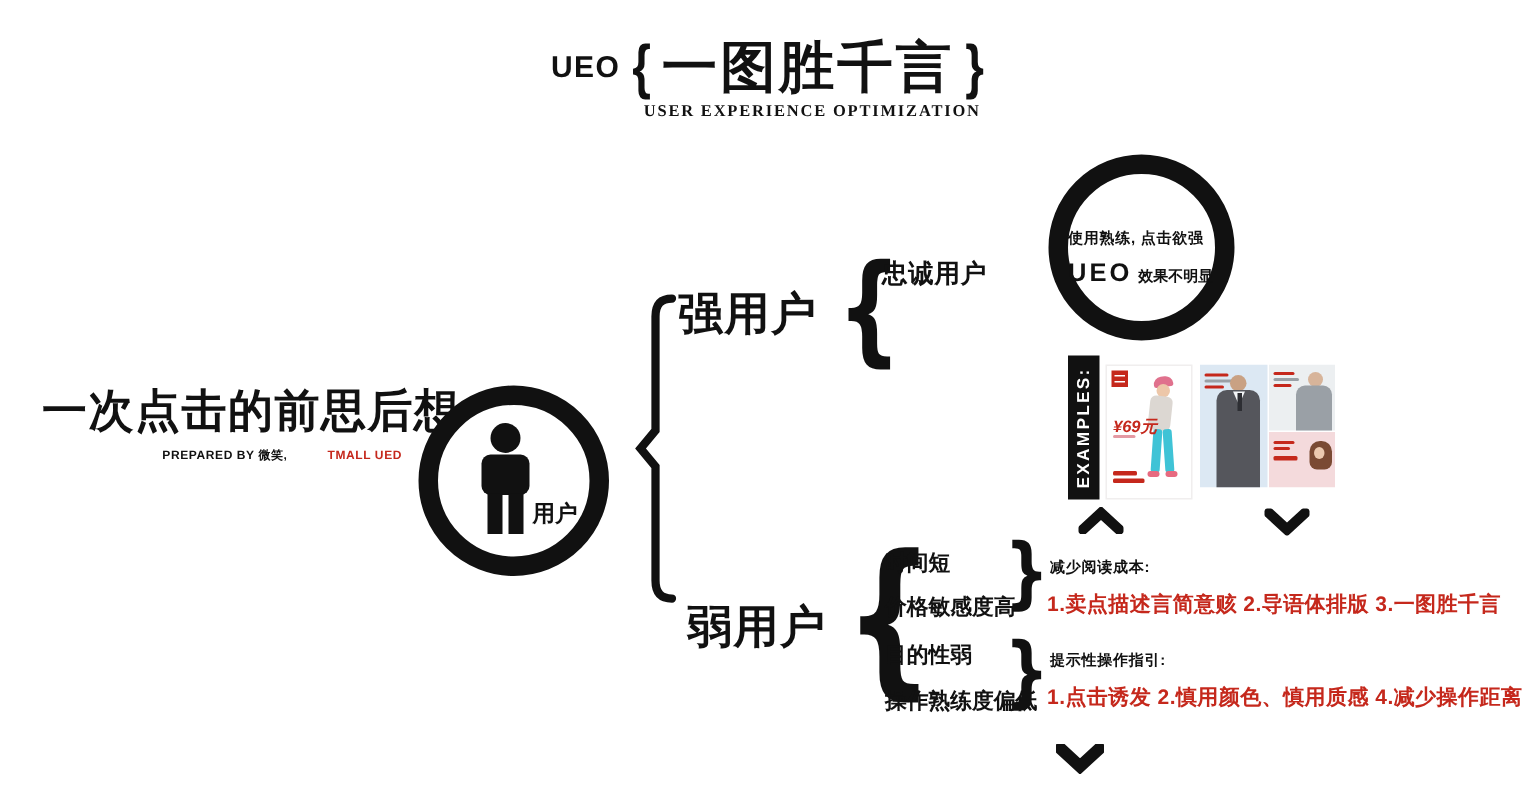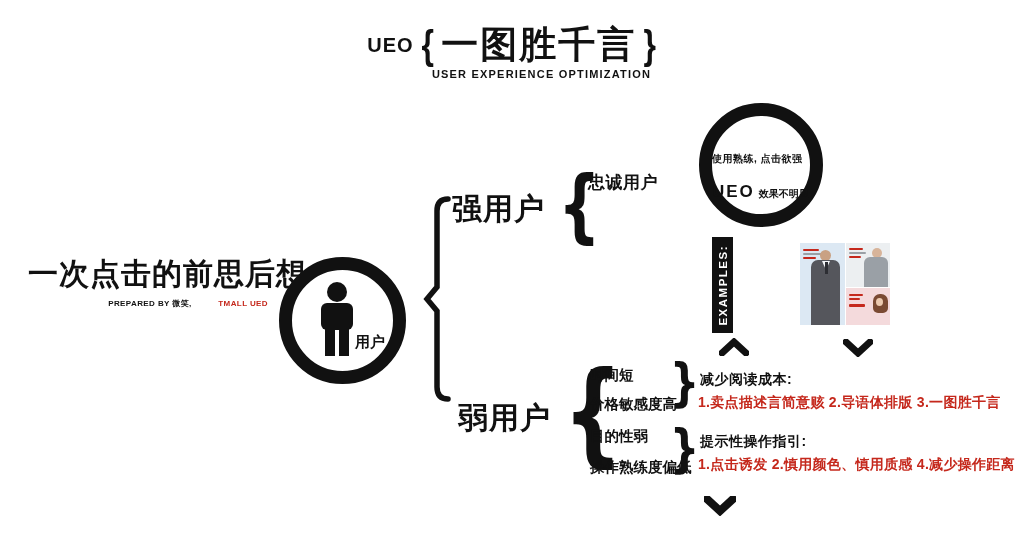--- a/index.html
+++ b/index.html
@@ -7,53 +7,53 @@
     position:relative;width:1025px;height:539px;background:#ffffff;overflow:hidden;
     font-family:"Liberation Sans","DejaVu Sans",sans-serif;color:#111;
   }
   .abs{position:absolute;}
   
   .header{top:20px;left:0;width:100%;text-align:center;}
   .header .row{display:inline-flex;align-items:center;gap:6px;}
   .hd-prefix{font-size:20px;font-weight:bold;letter-spacing:1px;}
   .hd-brace{font-size:40px;font-weight:bold;line-height:1;transform:scaleX(.8);}
   .hd-main{font-size:37px;font-weight:900;letter-spacing:2px;}
-  .hd-sub{font-size:11px;font-weight:bold;letter-spacing:1.2px;margin-top:-2px;padding-left:58px;}
+  .hd-sub{font-size:11px;font-weight:bold;letter-spacing:1.2px;margin-top:-2px;padding-left:58px;font-family:Liberation Serif, serif;}
   
   .headline-wrap{left:28px;top:254px;width:240px;}
   .headline{font-size:30px;font-weight:900;letter-spacing:1px;white-space:nowrap;}
   .credit{text-align:right;font-size:8px;font-weight:bold;margin-top:3px;letter-spacing:.4px;}
   .credit .brand{color:#c5281c;margin-left:24px;}
   
   .ring{border:13px solid #111;border-radius:50%;box-sizing:border-box;background:#fff;}
   .user-circle{left:279px;top:257px;width:127px;height:127px;}
   .user-label{position:absolute;right:8px;top:63px;font-size:15px;font-weight:900;}
   .ueo-circle{left:699px;top:103px;width:124px;height:124px;text-align:left;}
   .ueo-line1{margin-top:36px;font-size:10px;font-weight:bold;letter-spacing:.5px;}
-  .ueo-line2{margin-top:16px;font-size:10px;font-weight:bold;}
+  .ueo-line2{margin-top:6px;font-size:10px;font-weight:bold;}
   .ueo-acronym{font-size:17px;font-weight:bold;letter-spacing:2px;margin-right:4px;}
   
   .glyph-brace{font-family:"DejaVu Sans",sans-serif;font-weight:bold;line-height:1;transform-origin:center;}
   .brace-strong{left:551px;top:166px;font-size:80px;transform:scaleX(.75);}
   .brace-weak{left:553px;top:356px;font-size:112px;transform:scaleX(.75);}
   .brace-close-1{left:666px;top:356px;font-size:52px;transform:scaleX(.8);}
   .brace-close-2{left:666px;top:422px;font-size:52px;transform:scaleX(.8);}
   
   .strong-label{left:452px;top:189px;font-size:30px;font-weight:900;letter-spacing:1px;}
   .weak-label{left:458px;top:398px;font-size:30px;font-weight:900;letter-spacing:1px;}
   .sub-item{font-size:17px;font-weight:900;letter-spacing:.5px;}
   .strong-item-0{left:588px;top:171px;}
   .strong-item-1{left:588px;top:213px;}
   .weak-item{font-size:14.5px;font-weight:900;}
   .weak-item-0{left:590px;top:366px;}
   .weak-item-1{left:590px;top:395px;}
   .weak-item-2{left:590px;top:427px;}
   .weak-item-3{left:590px;top:458px;}
   
-  .advice-head{font-size:14px;font-weight:900;letter-spacing:.5px;}
+  .advice-head{font-size:10px;font-weight:900;letter-spacing:.5px;}
   .advice-points{font-size:14px;font-weight:900;color:#c5281c;letter-spacing:.3px;white-space:nowrap;}
   .adv1h{left:700px;top:371px;} .adv1p{left:698px;top:394px;}
   .adv2h{left:700px;top:433px;} .adv2p{left:698px;top:456px;}
   
   .examples-bar{left:712px;top:237px;width:21px;height:96px;background:#111;display:flex;align-items:center;justify-content:center;}
   .examples-bar span{writing-mode:vertical-rl;transform:rotate(180deg);color:#fff;font-size:11.5px;font-weight:bold;letter-spacing:1.5px;white-space:nowrap;}
   .ad{background:#fff;overflow:hidden;}
   .ad1{left:737px;top:243px;width:56px;height:88px;border:1px solid #f0eeee;}
   .ad2{left:800px;top:243px;width:90px;height:82px;}
   .ad .p{position:absolute;}
@@ -134,20 +134,37 @@
     <div class="ueo-line1">使用熟练, 点击欲强</div>
     <div class="ueo-line2">
       <span class="ueo-acronym">UEO</span><span>效果不明显</span>
     </div>
   </div>
 
   <div class="abs examples-bar">
     <span>EXAMPLES:</span>
   </div>
 
+  <div class="abs ad ad1">
+    <div class="p ad1-badge">
+        <i></i>
+        <i></i>
+      </div>
+    <div class="p ad1-hat"></div>
+    <div class="p ad1-head"></div>
+    <div class="p ad1-torso"></div>
+    <div class="p ad1-leg1"></div>
+    <div class="p ad1-leg2"></div>
+    <div class="p ad1-shoe1"></div>
+    <div class="p ad1-shoe2"></div>
+    <div class="p ad1-price">¥69元</div>
+    <div class="tline" style="left:4px;top:46px;width:15px;height:2px;background:#e49aa4;"></div>
+    <div class="tline" style="left:4px;top:70px;width:16px;"></div>
+    <div class="tline" style="left:4px;top:75px;width:21px;"></div>
+  </div>
 
   <div class="abs ad ad2">
     <div class="p ad2-left">
       <div class="tline" style="left:3px;top:6px;width:16px;height:2px;"></div>
       <div class="gline" style="left:3px;top:10px;width:20px;"></div>
       <div class="tline" style="left:3px;top:14px;width:13px;height:2px;"></div>
       <div class="p suit-head"></div>
       <div class="p suit-body"></div>
       <div class="p suit-shirt"></div>
       <div class="p suit-tie"></div>

